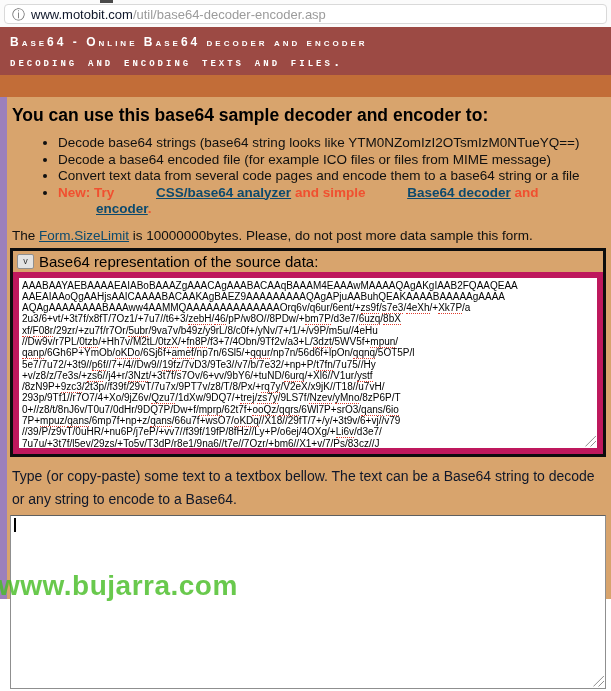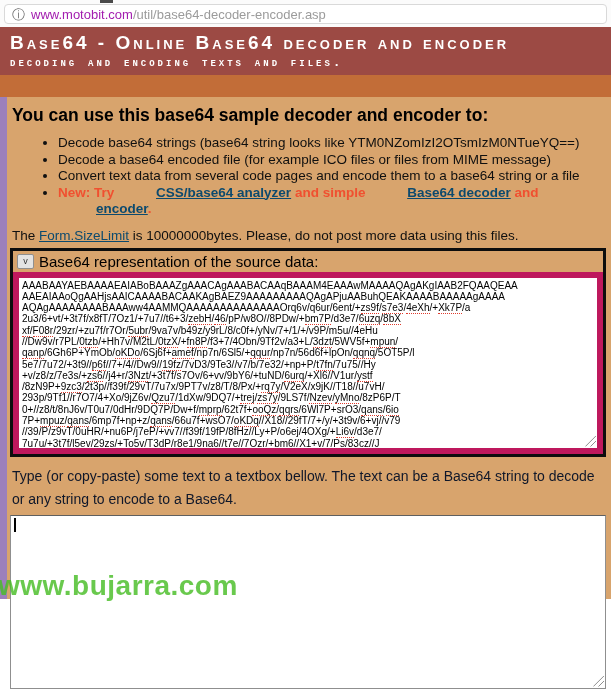--- a/index.html
+++ b/index.html
@@ -5,26 +5,26 @@
   html,body{margin:0;padding:0;}
   body{width:611px;height:691px;overflow:hidden;font-family:"Liberation Sans",sans-serif;background:#fff;}
   .page{position:relative;width:611px;height:691px;overflow:hidden;}
 
   
   .browser-bar{position:relative;height:27px;background:#fbfbfb;}
   .tab-notch{position:absolute;left:100px;top:0;width:13px;height:3px;background:#4a4a4a;}
   .url-bar{position:absolute;left:4px;right:4px;top:4px;height:20px;background:#fff;border:1px solid #d9d9d9;border-radius:4px;display:flex;align-items:center;padding:0 7px;box-sizing:border-box;}
   .info-icon{color:#6f6f6f;font-size:13px;line-height:1;margin-right:6px;}
   .url-text{font-size:13px;white-space:nowrap;}
-  .url-main{color:#a21caf;}
+  .url-main{color:#0f172a;}
   .url-path{color:#9b9b9b;}
 
   
   .site-header{height:48px;background:#9c4a44;color:#fff;padding:5px 0 0 10px;box-sizing:border-box;}
-  .hl1{font-variant:small-caps;font-weight:bold;font-size:19px;letter-spacing:3px;line-height:21px;}
+  .hl1{font-variant:small-caps;font-weight:bold;font-size:12px;letter-spacing:3px;line-height:21px;}
   .hl2{font-variant:small-caps;font-weight:bold;font-size:13px;letter-spacing:3px;line-height:19px;font-family:Liberation Mono, monospace;}
   .orange-band{height:22px;background:#c26d38;}
 
   
   .content{position:relative;height:502px;background:#d8a46d;box-sizing:border-box;}
   .stripe{position:absolute;left:0;top:0;bottom:0;width:7px;background:#9c80bb;}
   .inner{position:relative;margin-left:7px;padding:0 5px 0 3px;}
 
   .h1{font-size:17.5px;font-weight:bold;color:#000;padding:7px 0 0 2px;line-height:22px;}
   ul.bullets{margin:9px 0 10px 0;padding-left:48px;font-size:13.5px;line-height:16.5px;color:#101010;}
@@ -81,21 +81,21 @@
 
       <div class="h1">You can use this base64 sample decoder and encoder to:</div>
 
       <ul class="bullets">
         <li>Decode base64 strings (base64 string looks like YTM0NZomIzI2OTsmIzM0NTueYQ==)</li>
           <li>Decode a base64 encoded file (for example ICO files or files from MIME message)</li>
           <li>Convert text data from several code pages and encode them to a base64 string or a file</li>
           <li class="new-li"><span class="red">New: Try </span><a class="red-link">CSS/base64 analyzer</a><span class="red"> and simple </span><a class="red-link">Base64 decoder</a><span class="red"> and </span><a class="red-link">encoder</a><span class="red">.</span></li>
       </ul>
 
-      <p class="size-limit"><span>The </span><a class="dark-link">Form.SizeLimit</a><span> is 10000000bytes. Please, do not post more data using this files.</span></p>
+      <p class="size-limit"><span>The </span><a class="dark-link">Form.SizeLimit</a><span> is 10000000bytes. Please, do not post more data sample this form.</span></p>
 
       <div class="b64-fieldset">
         <div class="legend-row">
           <button class="v-btn">v</button>
           <span class="legend-label">Base64 representation of the source data:</span>
         </div>
         <div class="b64-area">
           <div class="b64-text">AAABAAYAEBAAAAEAIABoBAAAZgAAACAgAAABACAAqBAAAM4EAAAwMAAAAQAgAKgIAAB2FQAAQEAA
 AAEAIAAoQgAAHjsAAICAAAABACAAKAgBAEZ9AAAAAAAAAQAgAPjuAABuhQEAKAAAABAAAAAgAAAA
 AQAgAAAAAAAABAAAww4AAMMQAAAAAAAAAAAAAAOrq6v/q6ur/6ent/+<span class="sp">zs9f</span>/<span class="sp">s7e3</span>/<span class="sp">4eXh</span>/+<span class="sp">Xk7P</span>/a

